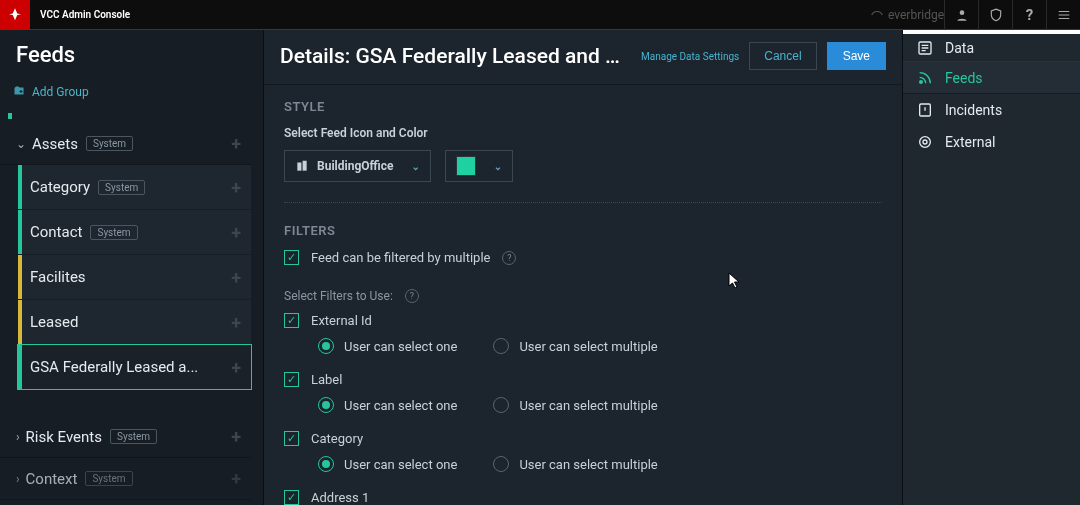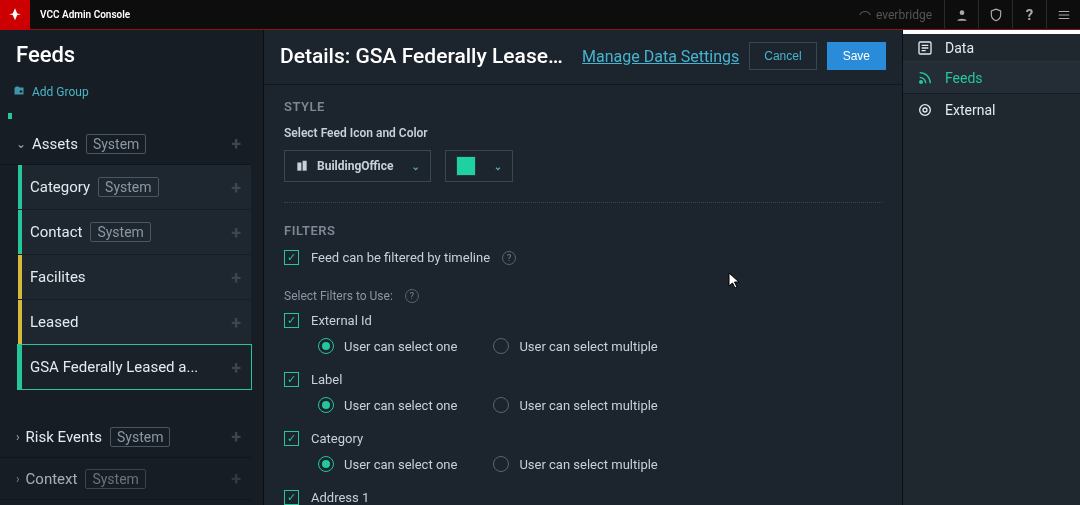--- a/index.html
+++ b/index.html
@@ -29,21 +29,21 @@
   .brand {
     color: #fff;
     font-weight: 600;
     margin-left: 10px;
     font-size: 10px;
   }
   .top-spacer { flex: 1; }
   .brand-right {
     color: #555;
     font-size: 12px;
-    margin-right: 12px;
+    margin-right: 0;
     display:flex;align-items:center;gap:4px;
   }
   .top-icon {
     width: 34px;
     height: 30px;
     display: flex;
     align-items: center;
     justify-content: center;
     color: #aaa;
     border-left: 1px solid #2a2a2a;
@@ -84,21 +84,21 @@
     display: flex;
     align-items: center;
     padding: 10px 10px 10px 16px;
     border-bottom: 1px solid #0f151b;
   }
   .chevron { color:#aaa; margin-right:6px; font-size:12px;}
   .group-name { color: #e4eaef; font-size: 15px; }
   .pill {
     border: 1px solid #4a5660;
     color: #8a97a3;
-    font-size: 14px;
+    font-size: 10px;
     padding: 1px 6px;
     border-radius: 2px;
     margin-left: 8px;
   }
   .plus { margin-left: auto; color:#3a4650; font-size:18px; font-weight:bold;}
   .tree { padding-left: 10px; }
   .node {
     display:flex;
     align-items:center;
     height: 44px;
@@ -144,21 +144,21 @@
   }
   .main-title {
     color:#fff;
     font-size: 21px;
     font-weight:500;
     flex:1;
     white-space:nowrap;
     overflow:hidden;
     text-overflow:ellipsis;
   }
-  .link { color:#46b4d1; font-size:16px; cursor:pointer;text-decoration:underline; }
+  .link { color:#46b4d1; font-size:10px; cursor:pointer; }
   .btn {
     border:1px solid #3a4650;
     color:#46b4d1;
     padding: 6px 14px;
     font-size:12px;
     background:transparent;
     cursor:pointer;
   }
   .btn-primary {
     background:#2a8cd8;
@@ -382,21 +382,21 @@
           <div class="color-swatch"></div>
           <span class="caret">⌄</span>
         </div>
       </div>
 
       <hr class="dotted-divider">
 
       <div class="section-label">FILTERS</div>
       <div class="check-row">
         <div class="chk">✓</div>
-        <span>Feed can be filtered by timeline</span>
+        <span>Feed can be filtered by multiple</span>
         <span class="info-icon">?</span>
       </div>
 
       <div style="height:14px"></div>
 
       <div class="check-row" style="margin-bottom:6px">
         <span class="muted">Select Filters to Use:</span>
         <span class="info-icon">?</span>
       </div>
 
@@ -470,20 +470,27 @@
     </div>
     <div class="rail-item active">
       <svg width="16" height="16" viewBox="0 0 24 24" fill="none" stroke="currentColor" stroke-width="2">
           <path d="M4 4c9 0 16 7 16 16M4 11c5 0 9 4 9 9"></path>
           <circle cx="6" cy="18" r="2" fill="currentColor"></circle>
         </svg>
       <span>Feeds</span>
     </div>
     <div class="rail-item">
       <svg width="16" height="16" viewBox="0 0 24 24" fill="none" stroke="currentColor" stroke-width="2">
+          <rect x="4" y="3" width="16" height="18" rx="2"></rect>
+          <path d="M12 8v5M12 16h.01"></path>
+        </svg>
+      <span>Incidents</span>
+    </div>
+    <div class="rail-item">
+      <svg width="16" height="16" viewBox="0 0 24 24" fill="none" stroke="currentColor" stroke-width="2">
           <circle cx="12" cy="12" r="3"></circle>
           <circle cx="12" cy="12" r="8"></circle>
         </svg>
       <span>External</span>
     </div>
   </div>
 </div>
 
 <svg class="cursor" width="14" height="18" viewBox="0 0 14 18">
   <path d="M1 1 L1 14 L4.5 11 L7 16 L9 15 L6.5 10 L11 10 Z" fill="#fff" stroke="#000" stroke-width="1"></path>

